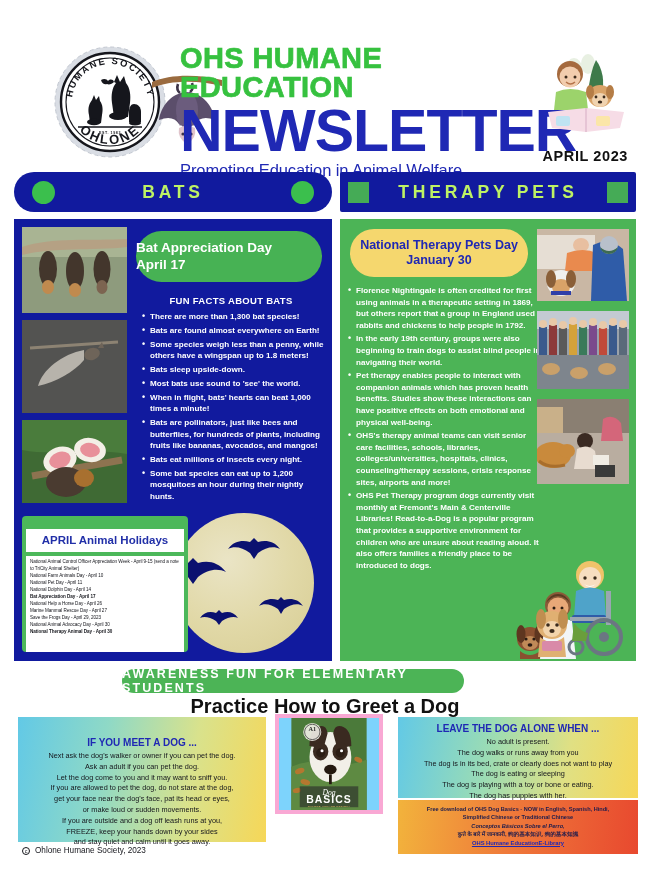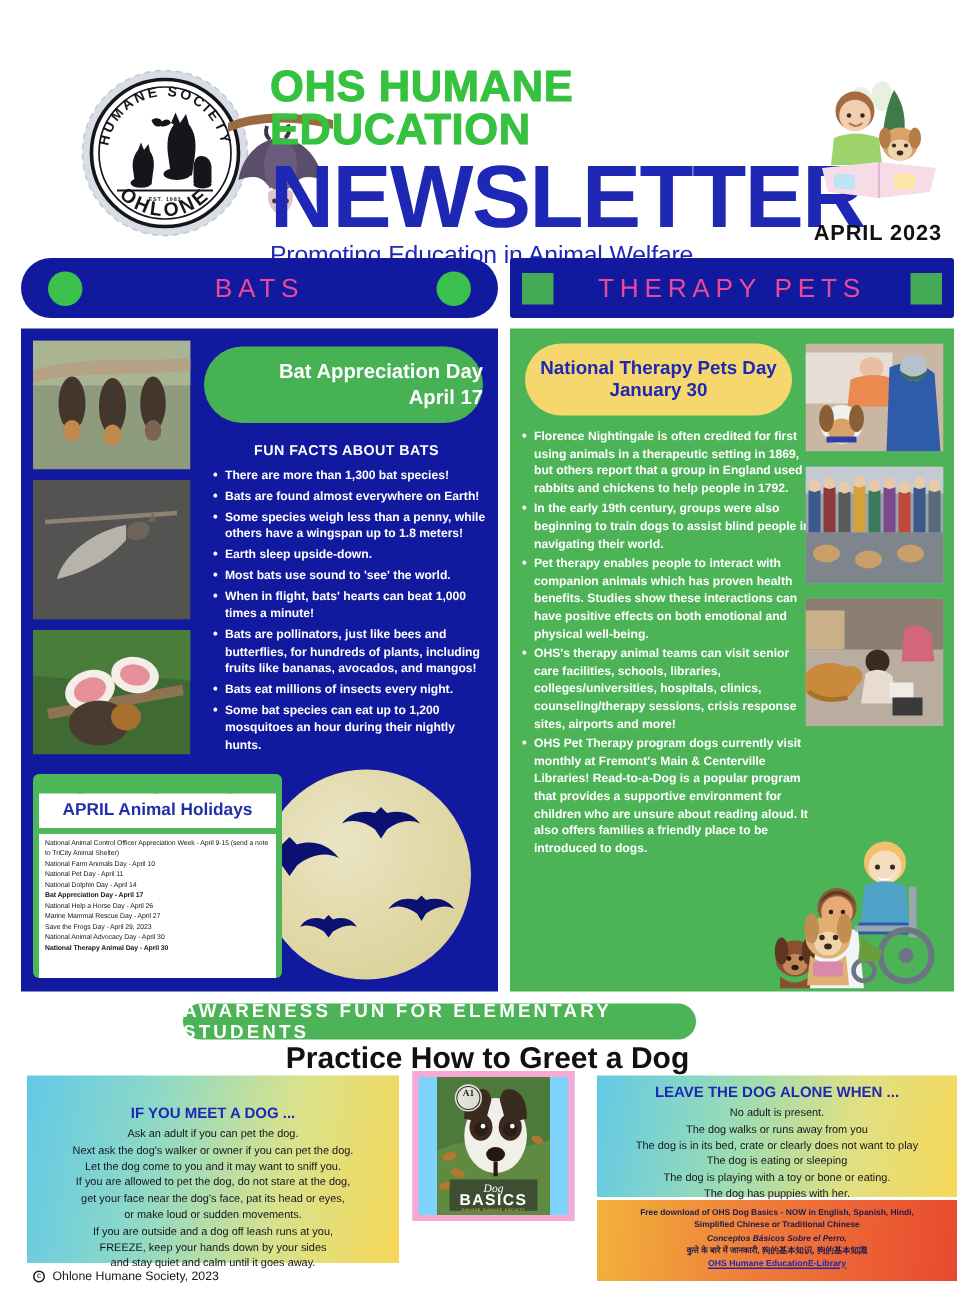--- a/index.html
+++ b/index.html
@@ -35,37 +35,37 @@
 
   
   .bars { position: absolute; top: 172px; left: 0; width: 650px; height: 42px; }
   .bar {
     position: absolute; top: 0; height: 40px; background: #111a9e;
     display: flex; align-items: center; justify-content: center;
   }
   .bar-bats { left: 14px; width: 318px; border-radius: 20px; }
   .bar-tp  { left: 340px; width: 296px; border-radius: 2px; }
   .bar-label {
-    font-size: 17.5px; font-weight: normal; color: #ec4899; letter-spacing: 3.8px;
+    font-size: 17.5px; font-weight: bold; color: #bef264; letter-spacing: 3.8px;
   }
   .dot-circ { position: absolute; width: 23px; height: 23px; border-radius: 50%; background: #3bbf4d; }
   .dot-sq   { position: absolute; width: 21px; height: 21px; background: #45ab56; }
 
   
   .panel-bats {
     position: absolute; left: 14px; top: 219px; width: 318px; height: 442px;
     background: #111a9e;
   }
   .bat-photos { position: absolute; left: 8px; top: 8px; width: 105px; }
   .bphoto { width: 105px; margin-bottom: 7px; border: 0; display: block; }
   .bp1 { height: 86px; } .bp2 { height: 93px; } .bp3 { height: 83px; }
   .badge-bat {
     position: absolute; left: 122px; top: 12px; width: 186px; height: 51px;
     background: #47b254; border-radius: 26px;
-    display: flex; flex-direction: column; align-items: flex-end; justify-content: center;
+    display: flex; flex-direction: column; align-items: flex-start; justify-content: center;
     color: #fff; font-weight: bold; font-size: 13.5px; line-height: 1.25;
   }
   .facts-title {
     position: absolute; left: 122px; top: 76px; width: 190px; text-align: center;
     color: #fff; font-weight: bold; font-size: 9.5px; letter-spacing: 0.3px;
   }
   .facts-list { position: absolute; left: 128px; top: 92px; width: 186px; }
   .facts-list li {
     color: #fff; font-size: 8.1px; font-weight: bold; line-height: 1.42;
     margin-bottom: 2.4px; list-style: none; padding-left: 8px; position: relative;
@@ -313,21 +313,21 @@
       <span>Bat Appreciation Day</span>
       <span>April 17</span>
     </div>
 
     <div class="facts-title">FUN FACTS ABOUT BATS</div>
 
     <ul class="facts-list">
       <li>There are more than 1,300 bat species!</li>
       <li>Bats are found almost everywhere on Earth!</li>
       <li>Some species weigh less than a penny, while others have a wingspan up to 1.8 meters!</li>
-      <li>Earth sleep upside-down.</li>
+      <li>Bats sleep upside-down.</li>
       <li>Most bats use sound to 'see' the world.</li>
       <li>When in flight, bats' hearts can beat 1,000 times a minute!</li>
       <li>Bats are pollinators, just like bees and butterflies, for hundreds of plants, including fruits like bananas, avocados, and mangos!</li>
       <li>Bats eat millions of insects every night.</li>
       <li>Some bat species can eat up to 1,200 mosquitoes an hour during their nightly hunts.</li>
     </ul>
 
     <div class="moon"></div>
     <svg style="position:absolute;right:4px;bottom:14px;width:170px;height:130px;" viewBox="0 0 170 130">
       <g fill="#0b1170">
@@ -483,22 +483,22 @@
     </svg>
   </div>
 
   <div class="aware-bar">
     <span>AWARENESS FUN FOR ELEMENTARY STUDENTS</span>
   </div>
   <div class="practice">Practice How to Greet a Dog</div>
 
   <div class="grad-left">
     <div class="p-title">IF YOU MEET A DOG ...</div>
+    <div class="p-line">Next ask the dog's walker or owner if you can pet the dog.</div>
     <div class="p-line">Ask an adult if you can pet the dog.</div>
-    <div class="p-line">Next ask the dog's walker or owner if you can pet the dog.</div>
     <div class="p-line">Let the dog come to you and it may want to sniff you.</div>
     <div class="p-line">If you are allowed to pet the dog, do not stare at the dog,</div>
     <div class="p-line">get your face near the dog's face, pat its head or eyes,</div>
     <div class="p-line">or make loud or sudden movements.</div>
     <div class="p-line">If you are outside and a dog off leash runs at you,</div>
     <div class="p-line">FREEZE, keep your hands down by your sides</div>
     <div class="p-line">and stay quiet and calm until it goes away.</div>
   </div>
 
   <div class="booklet">

